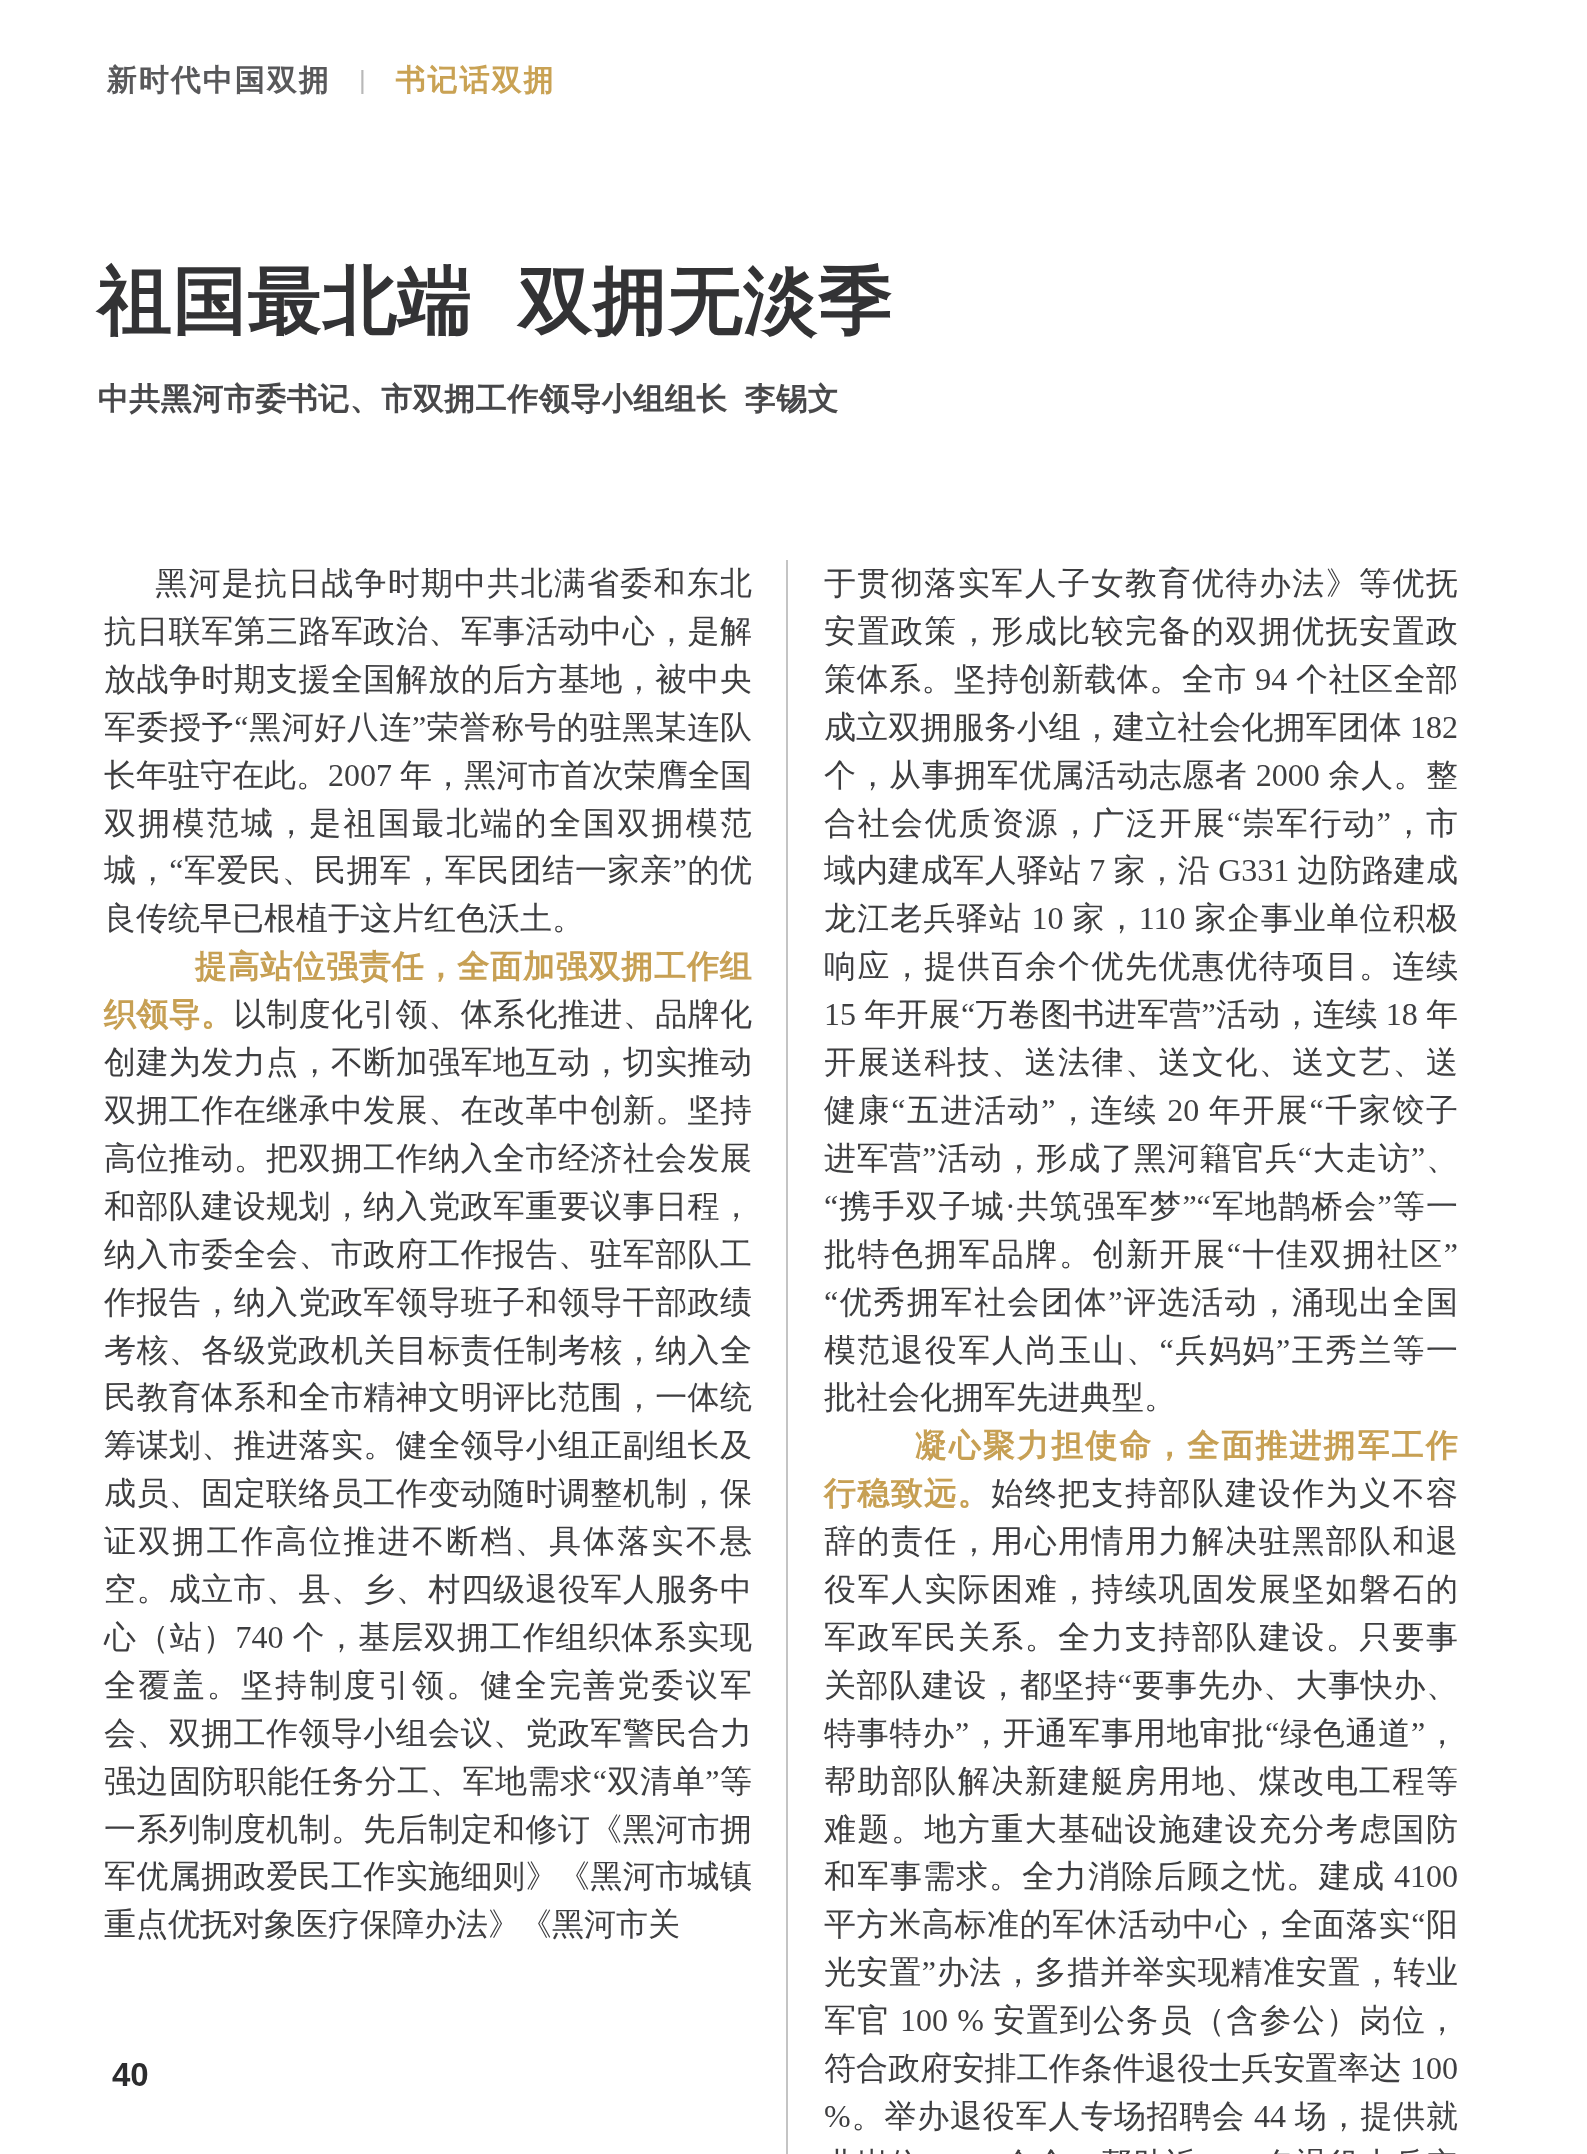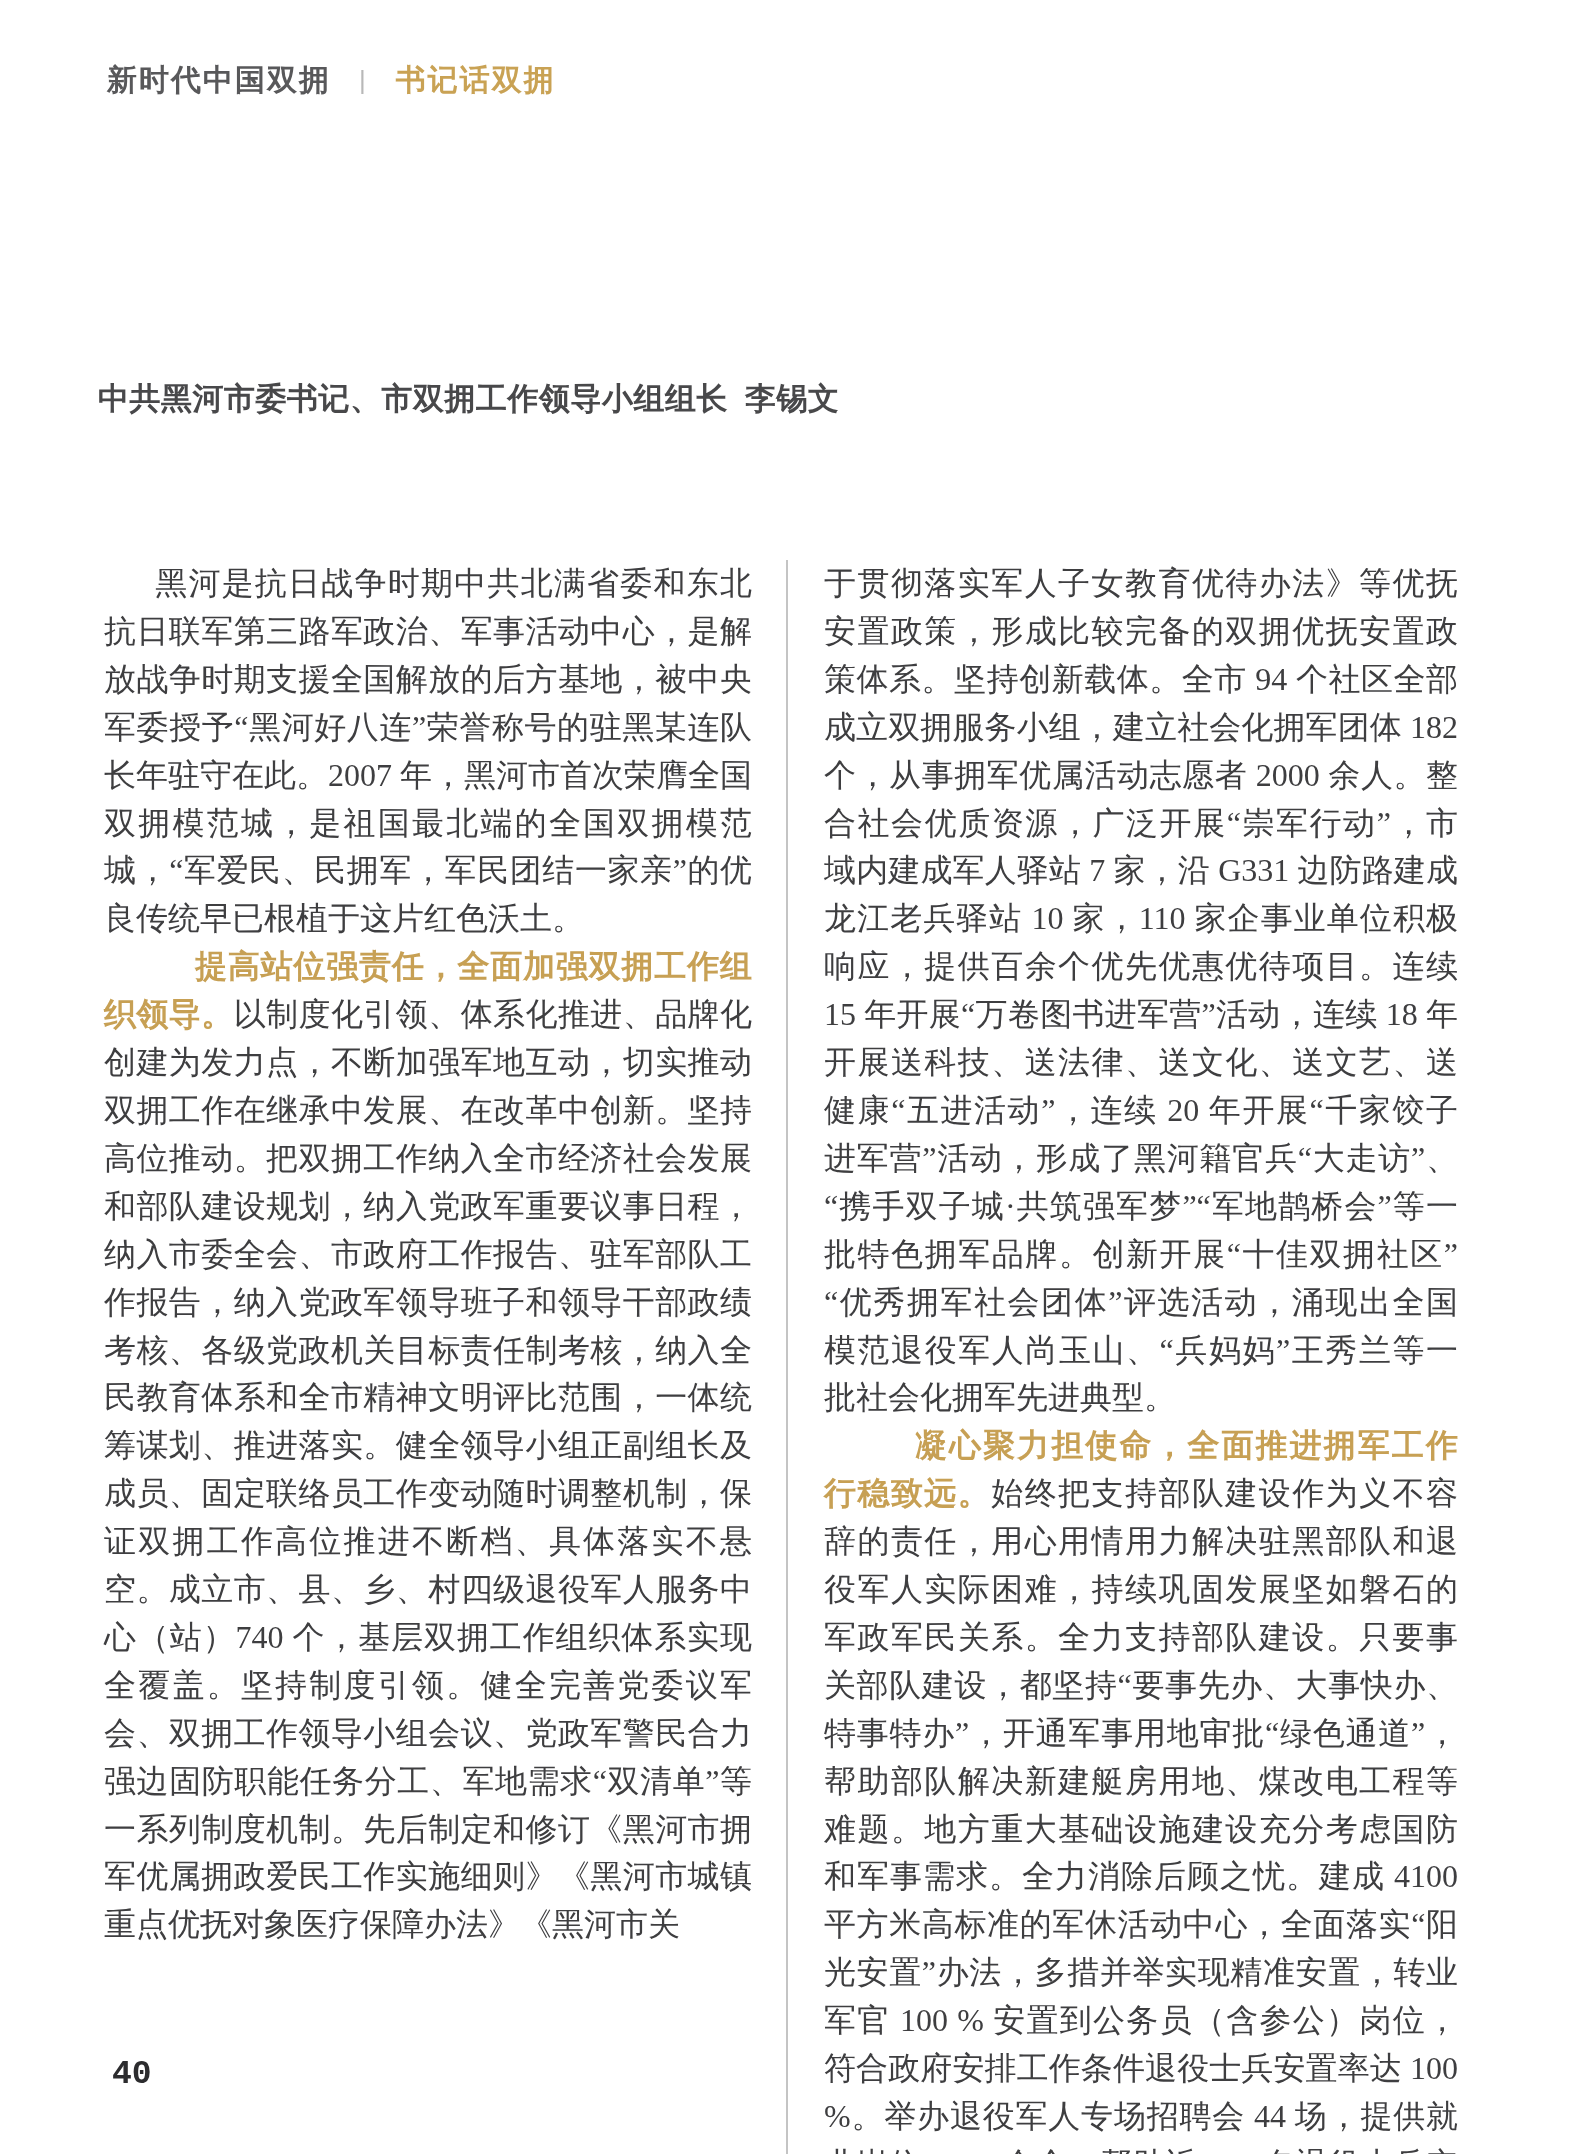--- a/index.html
+++ b/index.html
@@ -81,37 +81,38 @@
   .lead {
     font-family: "Liberation Sans", "DejaVu Sans", sans-serif;
     font-weight: 700;
     color: #c7a054;
     margin-left: 40px;
   }
   .pageno {
     position: absolute;
     top: 2056px;
     left: 112px;
-    font-family: Liberation Mono, monospace;
+    font-family: Liberation Sans, sans-serif;
     font-weight: 700;
     font-size: 33px;
     color: #2c2c2e;
   }
 </style>
 </head>
 <body>
 
 <div class="page">
 
   <div class="kicker">
     <span>新时代中国双拥</span>
     <span class="sep">|</span>
     <span class="section">书记话双拥</span>
   </div>
 
+  <h1 class="title">祖国最北端 双拥无淡季</h1>
 
   <h2 class="subtitle">中共黑河市委书记、市双拥工作领导小组组长 李锡文</h2>
 
   <div class="columns">
     <div class="col col-left">
         <p class="indent">黑河是抗日战争时期中共北满省委和东北抗日联军第三路军政治、军事活动中心，是解放战争时期支援全国解放的后方基地，被中央军委授予“黑河好八连”荣誉称号的驻黑某连队长年驻守在此。2007 年，黑河市首次荣膺全国双拥模范城，是祖国最北端的全国双拥模范城，“军爱民、民拥军，军民团结一家亲”的优良传统早已根植于这片红色沃土。</p>
         <p class="indent"><span class="lead">提高站位强责任，全面加强双拥工作组织领导。</span>以制度化引领、体系化推进、品牌化创建为发力点，不断加强军地互动，切实推动双拥工作在继承中发展、在改革中创新。坚持高位推动。把双拥工作纳入全市经济社会发展和部队建设规划，纳入党政军重要议事日程，纳入市委全会、市政府工作报告、驻军部队工作报告，纳入党政军领导班子和领导干部政绩考核、各级党政机关目标责任制考核，纳入全民教育体系和全市精神文明评比范围，一体统筹谋划、推进落实。健全领导小组正副组长及成员、固定联络员工作变动随时调整机制，保证双拥工作高位推进不断档、具体落实不悬空。成立市、县、乡、村四级退役军人服务中心（站）740 个，基层双拥工作组织体系实现全覆盖。坚持制度引领。健全完善党委议军会、双拥工作领导小组会议、党政军警民合力强边固防职能任务分工、军地需求“双清单”等一系列制度机制。先后制定和修订《黑河市拥军优属拥政爱民工作实施细则》《黑河市城镇重点优抚对象医疗保障办法》《黑河市关</p>
       </div>
     <div class="divider"></div>
     <div class="col col-right">

